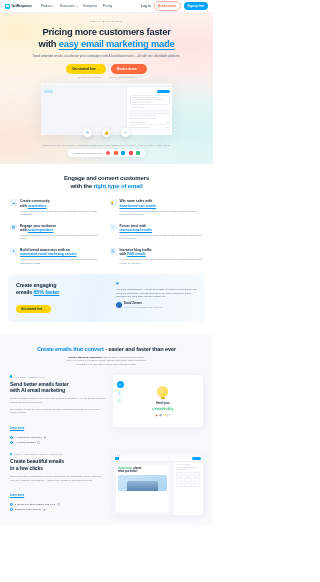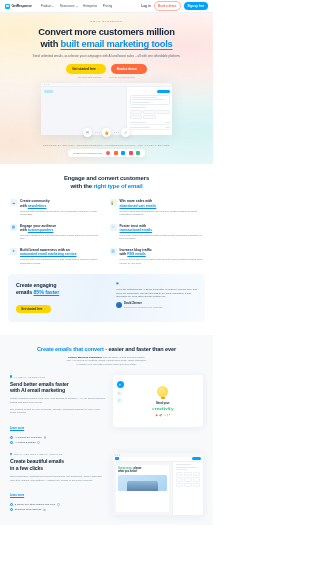--- a/index.html
+++ b/index.html
@@ -297,22 +297,22 @@
     <div class="nav-right">
       <span class="nav-login">Log in</span>
       <span class="btn-outline">Book a demo</span>
       <span class="btn-blue">Sign up free</span>
     </div>
   </div>
 
   <div class="hero">
     <div class="eyebrow">EMAIL MARKETING</div>
     <h1 class="hero-h1">
-      <span>Convert more customers million</span><br>
-      <span>with </span><span class="ul">built email marketing tools</span>
+      <span>Pricing more customers faster</span><br>
+      <span>with </span><span class="ul">easy email marketing made</span>
     </h1>
     <div class="hero-sub">Send unlimited emails, accelerate your campaigns with AI and boost sales – all with one affordable platform.</div>
     <div class="hero-ctas">
       <span class="btn-yellow">Get started free →</span>
       <span class="btn-coral">Book a demo →</span>
     </div>
     <div class="cta-notes">
       <span class="cta-note">No credit card required</span>
       <span class="cta-note">Free 30-day trial included</span>
     </div>

